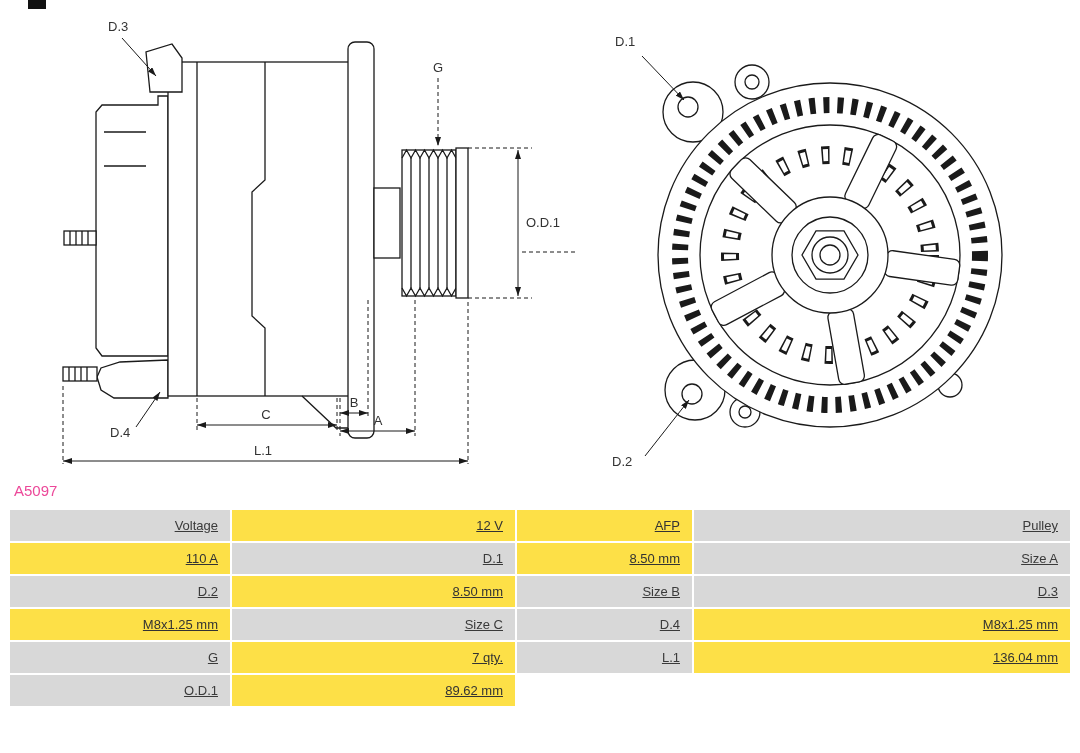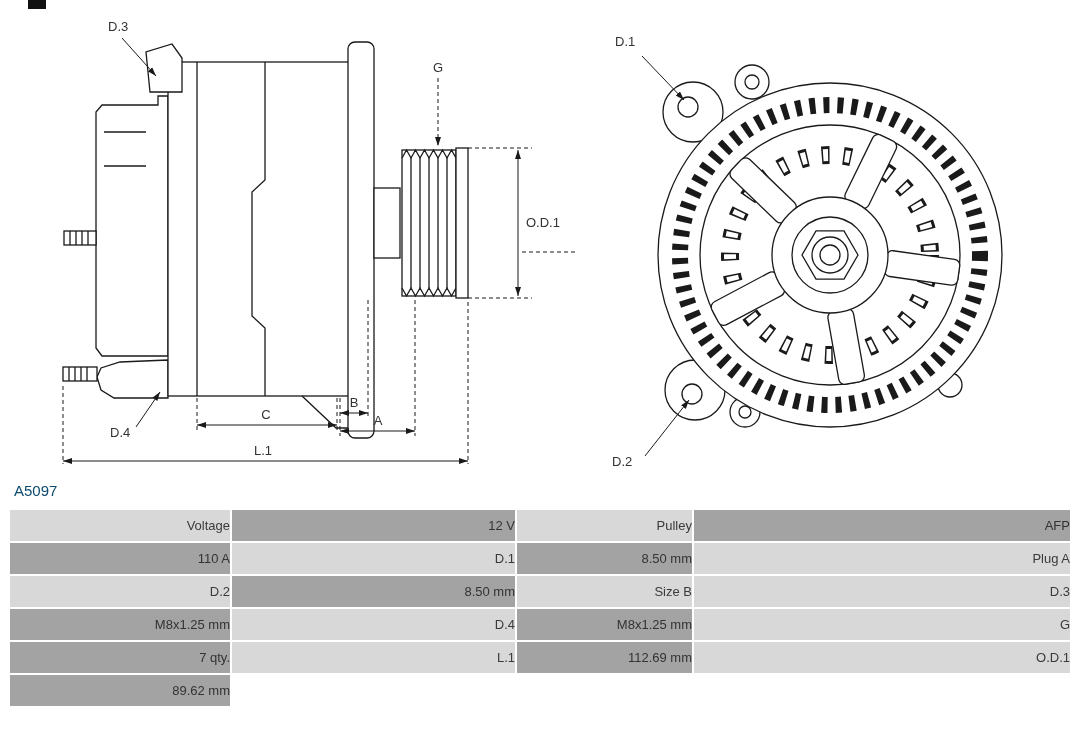--- a/index.html
+++ b/index.html
@@ -8,25 +8,25 @@
   .artifact{position:absolute;left:28px;top:0;width:18px;height:9px;background:#111;}
   svg{display:block;}
   .ln{fill:none;stroke:#1a1a1a;stroke-width:1.3;}
   .fw{fill:#ffffff;stroke:#1a1a1a;stroke-width:1.3;}
   .dash{fill:none;stroke:#1a1a1a;stroke-width:1;stroke-dasharray:4 3;}
   .dim{fill:none;stroke:#1a1a1a;stroke-width:1;}
   .lbl{font:13px "Liberation Sans",sans-serif;fill:#333;}
   .comb{fill:none;stroke:#1a1a1a;stroke-width:16;stroke-dasharray:6 8;}
   .slots{fill:none;stroke:#1a1a1a;stroke-width:18;stroke-dasharray:8 14;}
   .slots-inner{fill:none;stroke:#ffffff;stroke-width:12;stroke-dasharray:5 17;stroke-dashoffset:-1.5;}
-  .part-number{color:#0c4a6e;font-size:15px;line-height:18px;margin:2px 0 10px 14px;}
+  .part-number{color:#ec4899;font-size:15px;line-height:18px;margin:2px 0 10px 14px;}
   .spec-table{display:grid;grid-template-columns:220px 283px 175px 1fr;gap:2px;margin:0 10px;background:#fff;}
-  .cell{font-size:13px;line-height:15px;color:#333;padding:8px 0;text-align:right;white-space:nowrap;overflow:hidden;}
+  .cell{font-size:13px;line-height:15px;color:#333;padding:8px 12px;text-align:right;white-space:nowrap;overflow:hidden;text-decoration:underline;}
   .cell.lab{background:#d8d8d8;color:#3a3a3a;}
-  .cell.val{background:#a3a3a3;}
+  .cell.val{background:#fde047;}
 </style>
 </head>
 <body>
 
 <div class="page">
   <div class="artifact"></div>
 
   <svg width="1080" height="480" viewBox="0 0 1080 480">
     <defs>
       <marker id="arr" markerUnits="userSpaceOnUse" markerWidth="10" markerHeight="8" refX="9" refY="3" orient="auto-start-reverse">
@@ -155,39 +155,40 @@
       <line class="dim" x1="645" y1="456" x2="689" y2="400" marker-end="url(#arr)"></line>
     </g>
   </svg>
 
   <div class="part-number">A5097</div>
 
   <div class="spec-table">
 
     <div class="cell lab">Voltage</div>
     <div class="cell val">12 V</div>
+    <div class="cell val">AFP</div>
     <div class="cell lab">Pulley</div>
-    <div class="cell val">AFP</div>
 
     <div class="cell val">110 A</div>
     <div class="cell lab">D.1</div>
     <div class="cell val">8.50 mm</div>
 
-    <div class="cell lab">Plug A</div>
+    <div class="cell lab">Size A</div>
     <div class="cell lab">D.2</div>
     <div class="cell val">8.50 mm</div>
 
     <div class="cell lab">Size B</div>
     <div class="cell lab">D.3</div>
     <div class="cell val">M8x1.25 mm</div>
 
+    <div class="cell lab">Size C</div>
     <div class="cell lab">D.4</div>
     <div class="cell val">M8x1.25 mm</div>
 
     <div class="cell lab">G</div>
     <div class="cell val">7 qty.</div>
     <div class="cell lab">L.1</div>
-    <div class="cell val">112.69 mm</div>
+    <div class="cell val">136.04 mm</div>
 
     <div class="cell lab">O.D.1</div>
     <div class="cell val">89.62 mm</div>
   </div>
 </div>
 
 </body></html>

